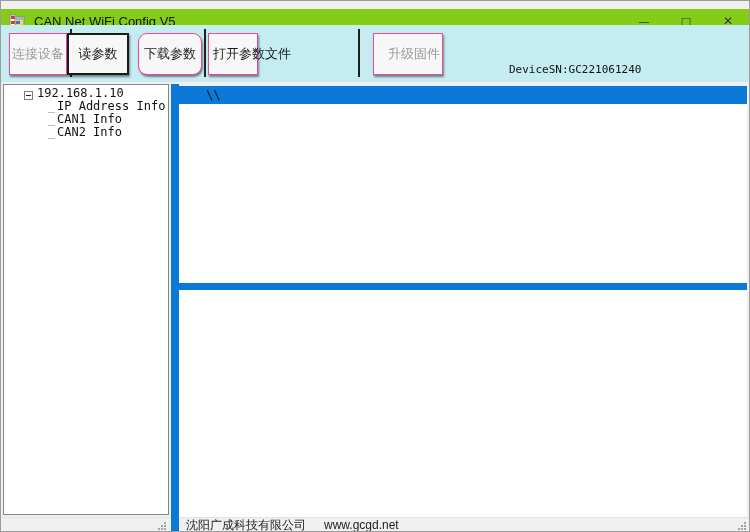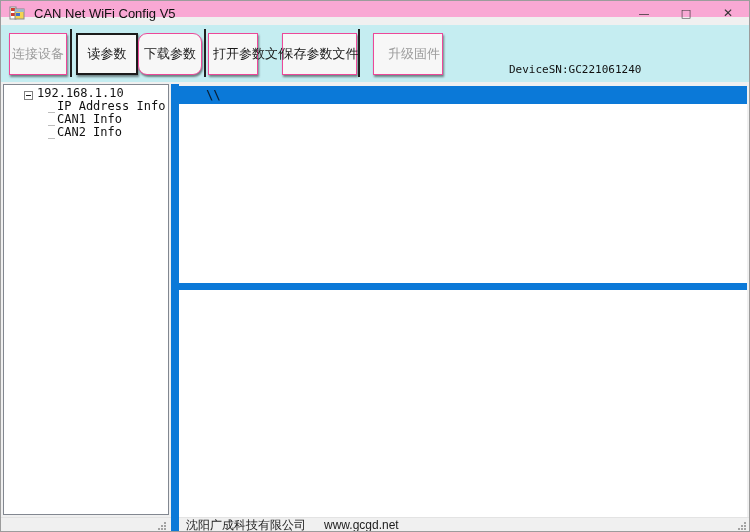--- a/index.html
+++ b/index.html
@@ -3,21 +3,21 @@
 <meta charset="utf-8">
 <style>
   html,body{margin:0;padding:0;background:#d9d9d9;}
   *{box-sizing:border-box;}
   .window{
     position:relative;width:750px;height:532px;background:#f0f0f0;
     border:1px solid #9c9c9c;overflow:hidden;
     font-family:"Liberation Sans","DejaVu Sans",sans-serif;
   }
   
-  .titlebar{position:absolute;left:0;top:0;width:100%;height:16px;background:#f9a8d4;}
+  .titlebar{position:absolute;left:0;top:8px;width:100%;height:16px;background:#84cc16;}
   .app-icon{position:absolute;left:8px;top:4px;width:16px;height:16px;}
   .window-title{position:absolute;left:33px;top:0;height:24px;line-height:25px;font-size:13px;color:#111;white-space:nowrap;}
   .caption-group{position:absolute;right:0;top:0;height:24px;display:flex;}
   .caption-btn{width:42px;height:24px;display:flex;align-items:center;justify-content:center;font-size:11px;color:#333;font-family:"DejaVu Sans",sans-serif;}
   .caption-btn.close{font-size:12px;}
   
   .toolbar{position:absolute;left:0;top:24px;width:100%;height:57px;background:#c5edf1;}
   .tb-btn{
     position:absolute;top:8px;height:42px;background:#f7f7f7;
     border:1px solid #ec4899;box-shadow:1px 2px 2px rgba(0,0,0,0.45);
@@ -103,25 +103,24 @@
         </div>
       <div class="caption-btn close">
           <span>✕</span>
         </div>
     </div>
   </div>
 
   <div class="toolbar">
     <div class="tb-btn disabled" style="left:8px;width:58px;">连接设备</div>
     <div class="tb-sep" style="left:69px;"></div>
-    <div class="tb-btn focused" style="left:75px;width:62px;">读参数</div>
+    <div class="tb-btn focused" style="left:66px;width:62px;">读参数</div>
     <div class="tb-btn" style="left:137px;width:64px;border-radius:9px;">下载参数</div>
     <div class="tb-sep" style="left:203px;"></div>
     <div class="tb-btn" style="left:207px;width:50px;padding-left:40px;">打开参数文件</div>
-    <div class="tb-btn" style="left:281px;width:75px;">保存参数文件</div>
     <div class="tb-sep" style="left:357px;"></div>
     <div class="tb-btn disabled" style="left:372px;width:70px;padding-left:14px;">升级固件</div>
     <div class="device-info">
       <div>DeviceSN:GC221061240</div>
       <div>Ver:601</div>
     </div>
   </div>
 
   <div class="client">
     <div class="tree-panel">

